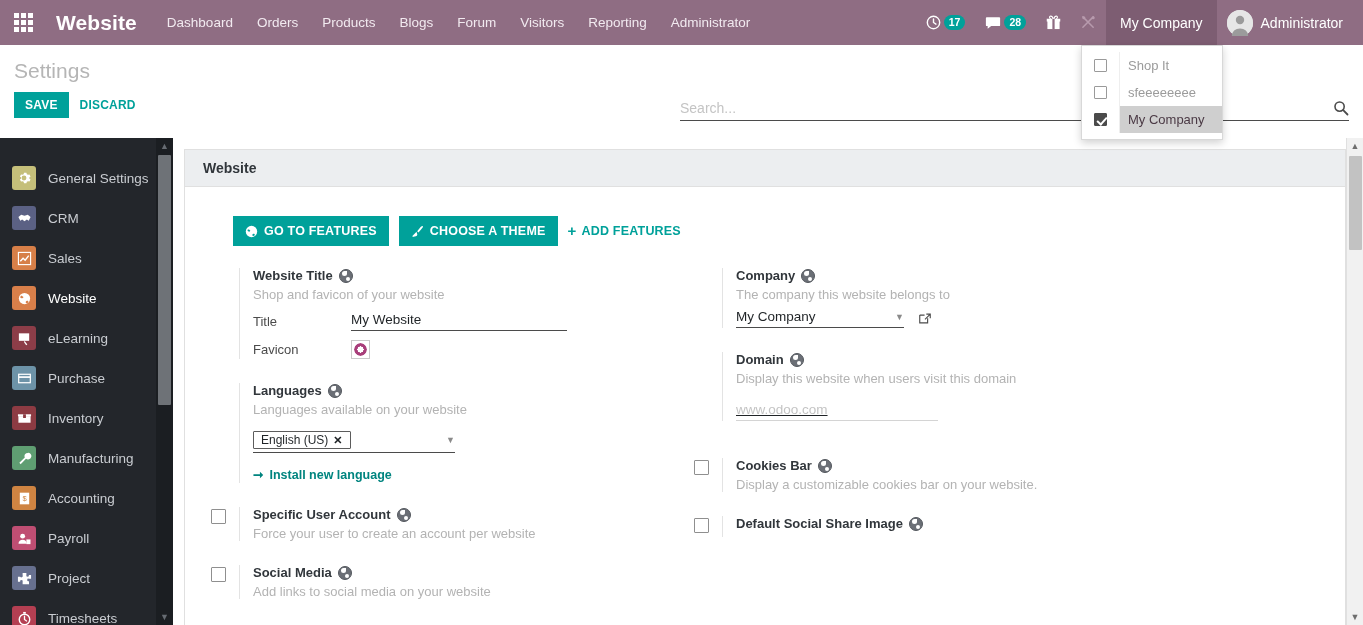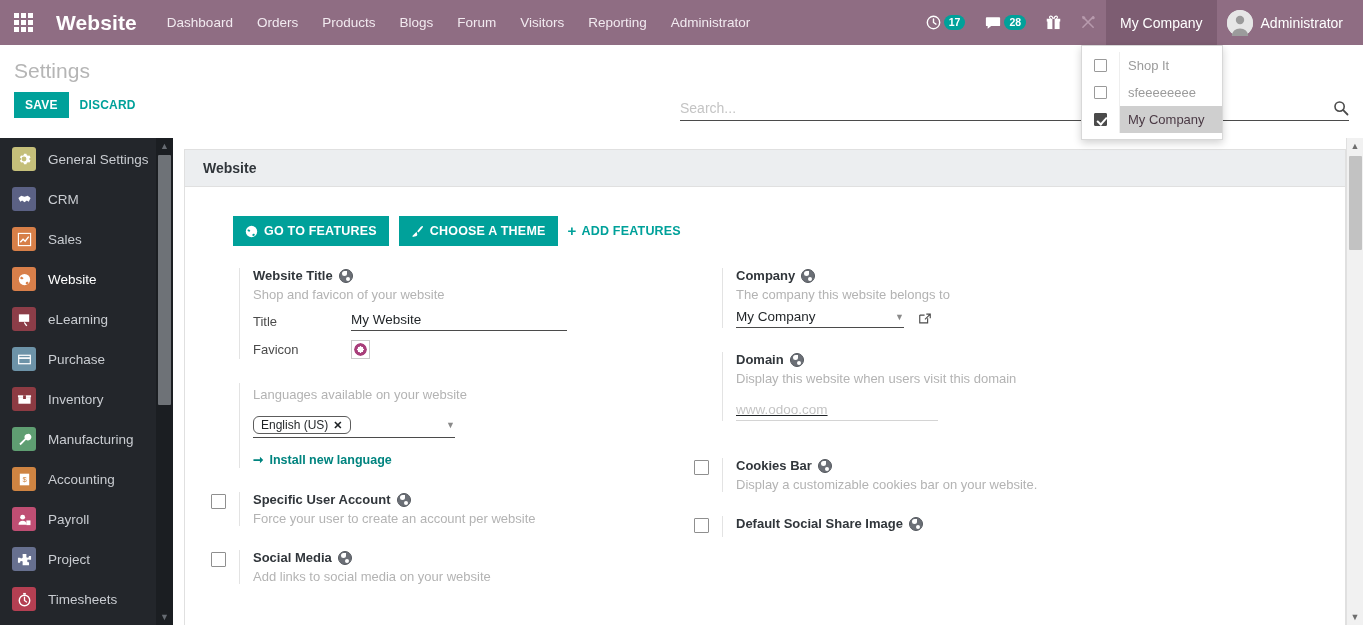--- a/index.html
+++ b/index.html
@@ -113,21 +113,21 @@
   .mag { width: 16px; height: 16px; color: #4b4b4b; }
 
   
   .body-wrap { display: flex; height: 487px; }
 
   
   .sidebar {
     width: 173px; background: #23262b; flex: none;
     position: relative; display: flex;
   }
-  .side-list { width: 156px; overflow: hidden; padding-top: 1px; }
+  .side-list { width: 156px; overflow: hidden; padding-top: 20px; }
   .side-item {
     display: flex; align-items: center; gap: 12px;
     height: 40px; padding-left: 12px; cursor: pointer;
     color: #c9ccd1; font-size: 13.5px;
   }
   .side-item.active { color: #fff; }
   .app-ico {
     width: 24px; height: 24px; border-radius: 3px; flex: none;
     display: flex; align-items: center; justify-content: center;
     font-size: 12px; color: #fff;
@@ -220,21 +220,21 @@
 
   .selwrap {
     position: relative; width: 168px; border-bottom: 1px solid #4b4b4b;
     display: flex; align-items: center; padding-bottom: 3px;
   }
   .selwrap .val { font-size: 13.5px; color: #1f2326; flex: 1; }
   .caret { color: #8a8a8a; font-size: 9px; margin-left: 4px; }
   .extlink { margin-left: 14px; color: #4b4b4b; cursor: pointer; display: inline-flex; }
 
   .tag {
-    border: 1px solid #5c5c5c; border-radius: 6px; padding: 1px 7px;
+    border: 1px solid #5c5c5c; border-radius: 1px; padding: 1px 7px;
     font-size: 12px; color: #1f2326; display: inline-flex; align-items: center; gap: 5px;
   }
   .tag .x { font-size: 11px; font-weight: bold; cursor: pointer; }
 
   .inline-link {
     color: #00847f; font-size: 12.5px; font-weight: bold; margin-top: 14px;
     display: inline-flex; align-items: center; gap: 6px; cursor: pointer;
     text-decoration: none;
   }
 
@@ -547,20 +547,24 @@
                     <span class="favicon-box">
                       <span class="favicon-ring"></span>
                     </span>
                   </div>
                 </div>
               </div>
 
               <div class="setting">
                 <div class="cb-cell"></div>
                 <div class="content">
+                  <div class="s-title">
+                    <span>Languages</span>
+                    <span class="globe"></span>
+                  </div>
                   <div class="s-desc">Languages available on your website</div>
                   <div class="selwrap" style="width:202px;margin-top:14px">
                     <span class="tag">
                       <span>English (US)</span>
                       <span class="x">✕</span>
                     </span>
                     <span style="flex:1"></span>
                     <span class="caret">▼</span>
                   </div>
                   <a class="inline-link">

